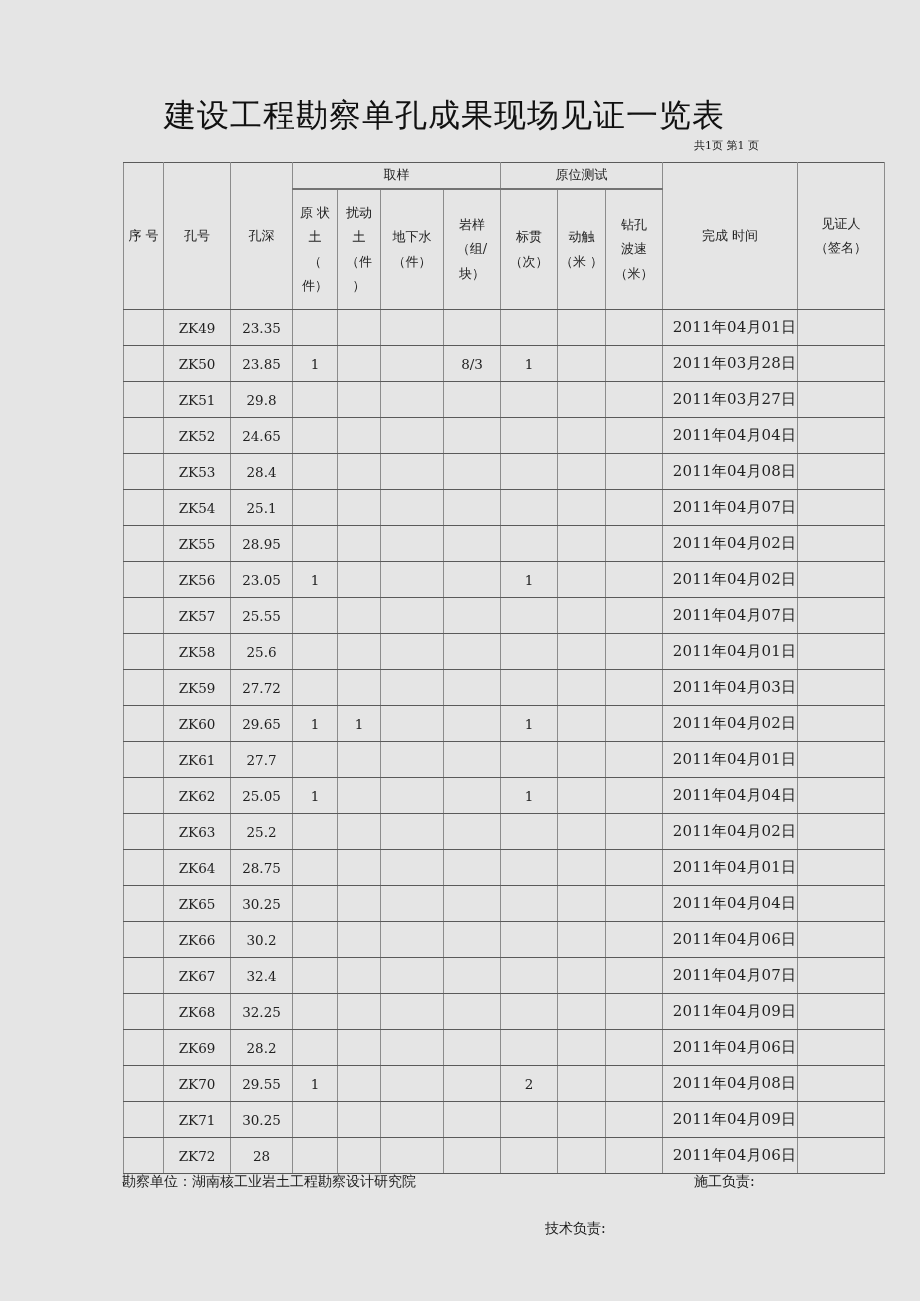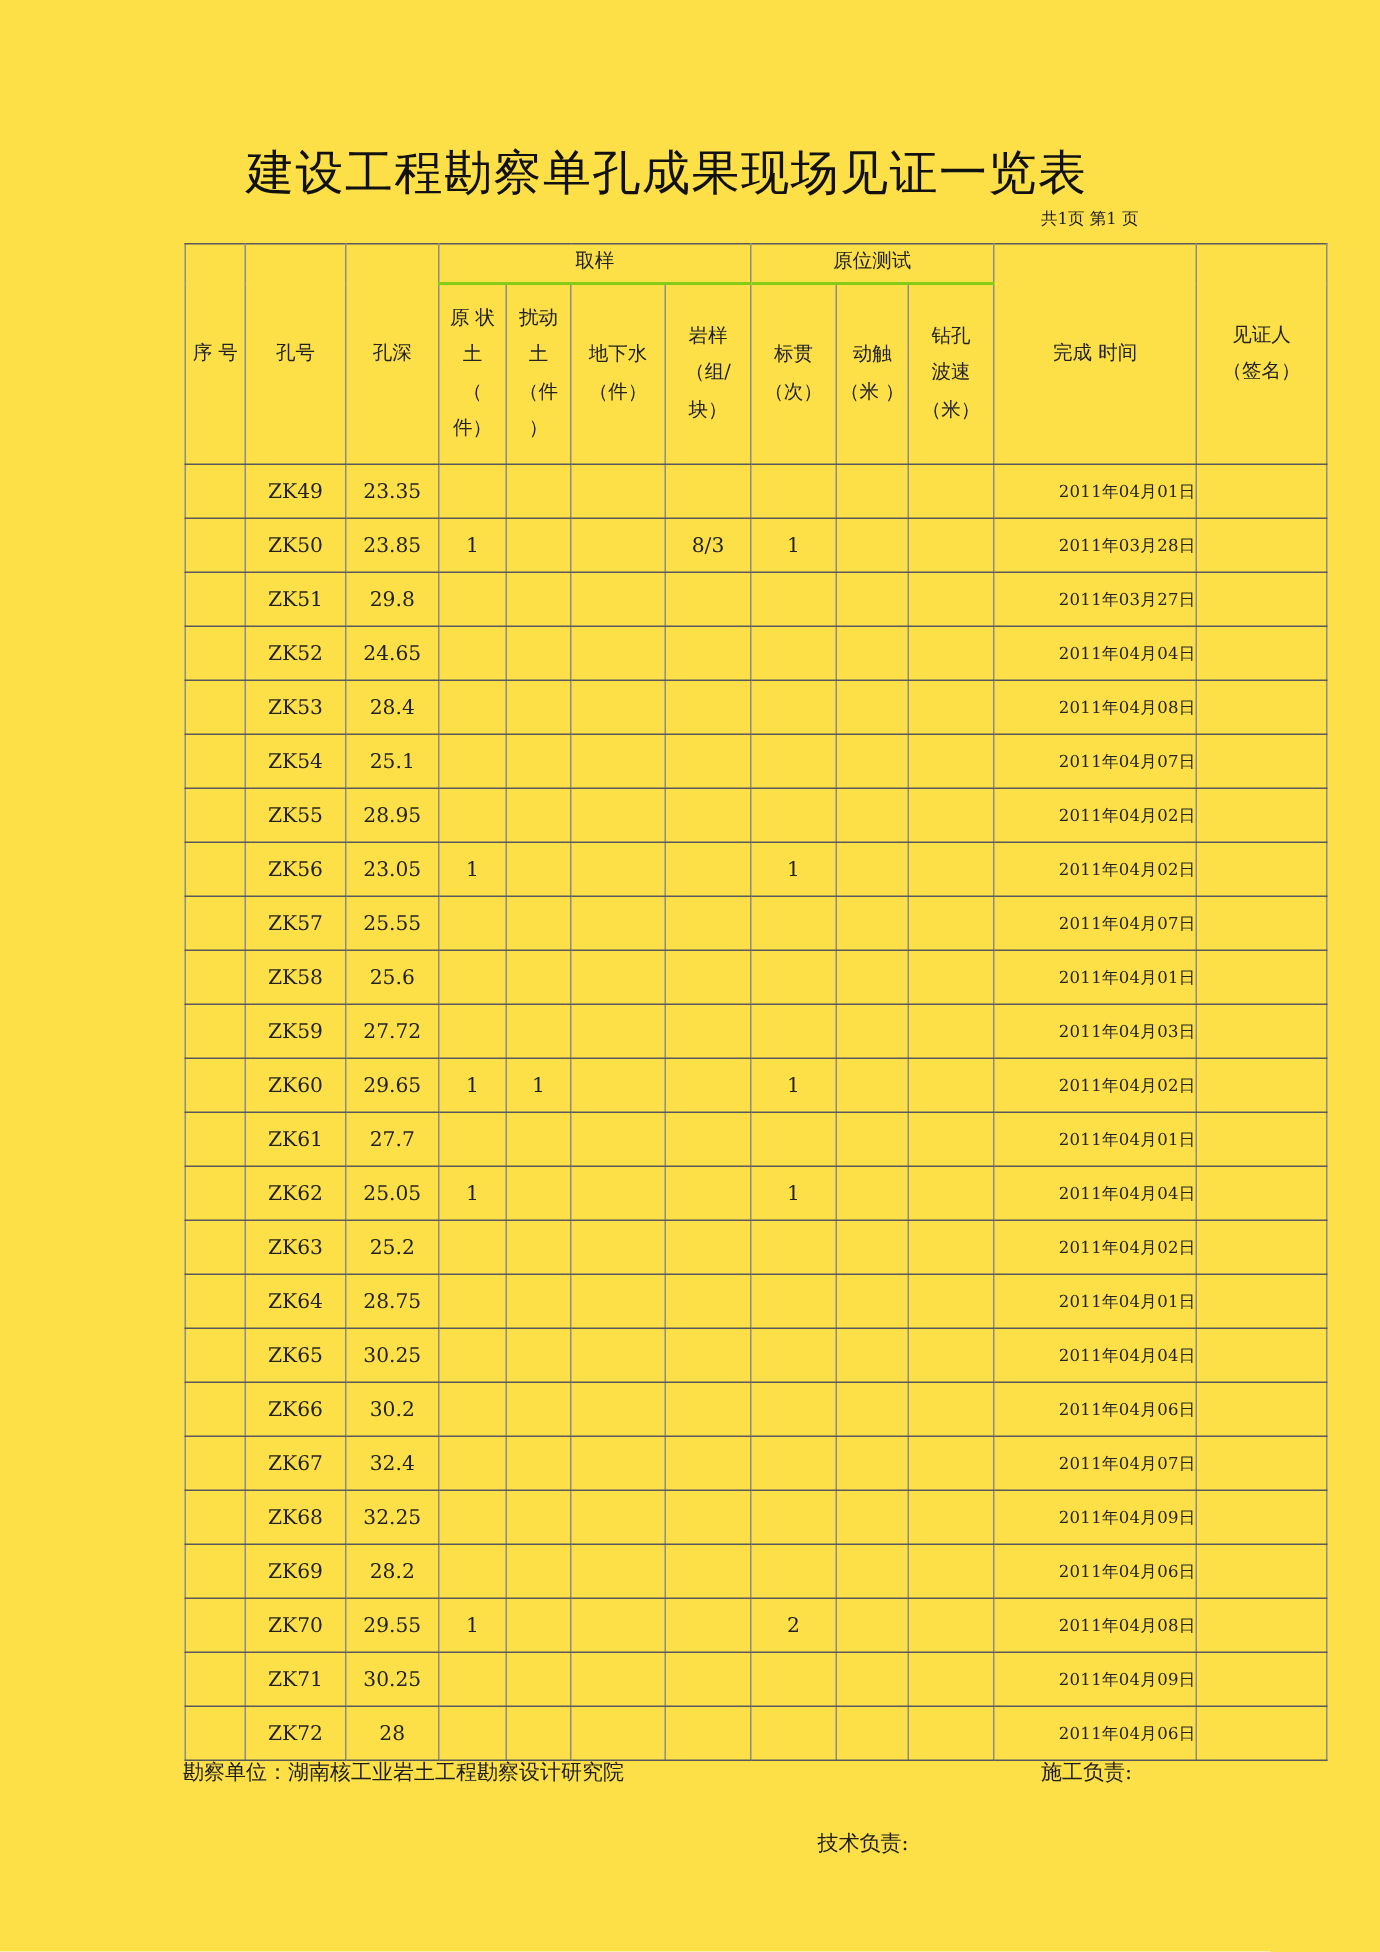--- a/index.html
+++ b/index.html
@@ -1,20 +1,20 @@
 <!DOCTYPE html>
 <html><head>
 <meta charset="utf-8">
 <style>
   html, body { margin: 0; padding: 0; background: #ffffff; }
   .page {
     position: relative;
     width: 920px;
     height: 1301px;
-    background: #fde047;
+    background: #e5e5e5;
     font-family: "DejaVu Serif", "Liberation Serif", serif;
     color: #1c1c1c;
     overflow: hidden;
   }
   .title {
     position: absolute;
     left: 164px;
     top: 94px;
     font-size: 32px;
     letter-spacing: 1px;
@@ -49,33 +49,33 @@
   thead th {
     font-weight: normal;
     font-size: 13px;
     text-align: center;
     vertical-align: middle;
     white-space: pre-line;
     line-height: 1.85;
     color: #222222;
   }
   .group-row th { height: 25px; }
-  .group-row th.grp { border-bottom: 2px solid #84cc16; margin-top: 28px; }
+  .group-row th.grp { border-bottom: 2px solid #737373; margin-top: 28px; }
   .sub-row th { height: 119px; }
   tbody tr { height: 36px; }
   tbody td {
     font-size: 13.5px;
     text-align: center;
     vertical-align: middle;
     color: #222222;
   }
   tbody td.finish {
-    text-align: right;
+    text-align: center;
     padding-left: 9px;
-    font-size: 11px;
+    font-size: 15px;
     letter-spacing: 0.2px;
   }
   .footer {
     position: absolute;
     top: 1173px;
     left: 0;
     width: 750px;
     height: 24px;
     font-size: 14px;
     color: #1c1c1c;

